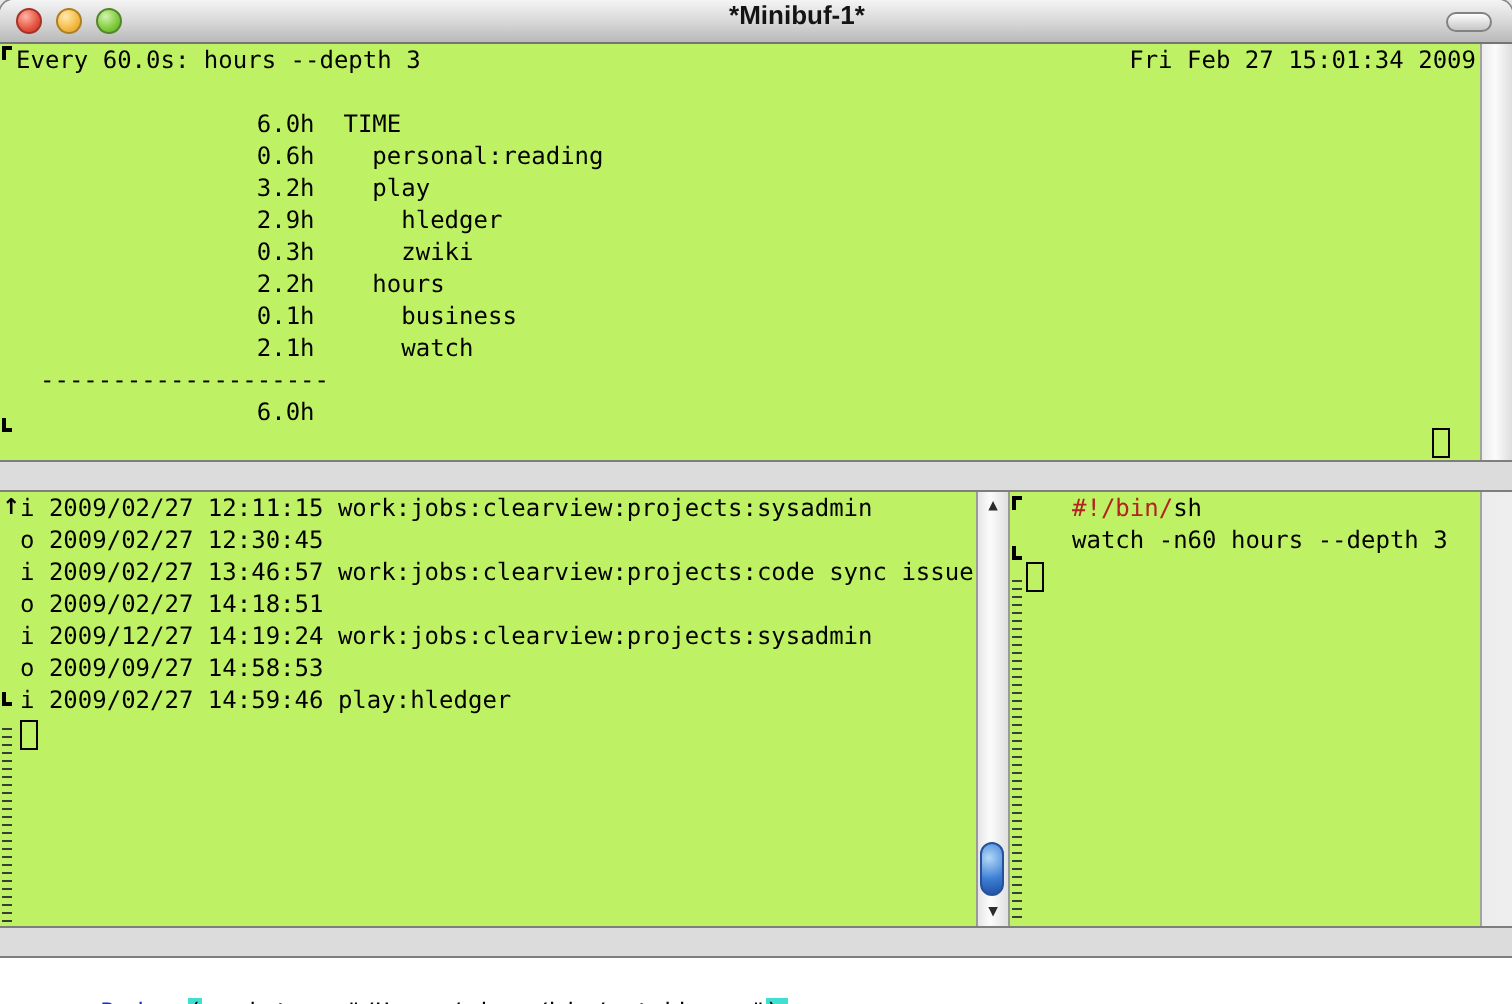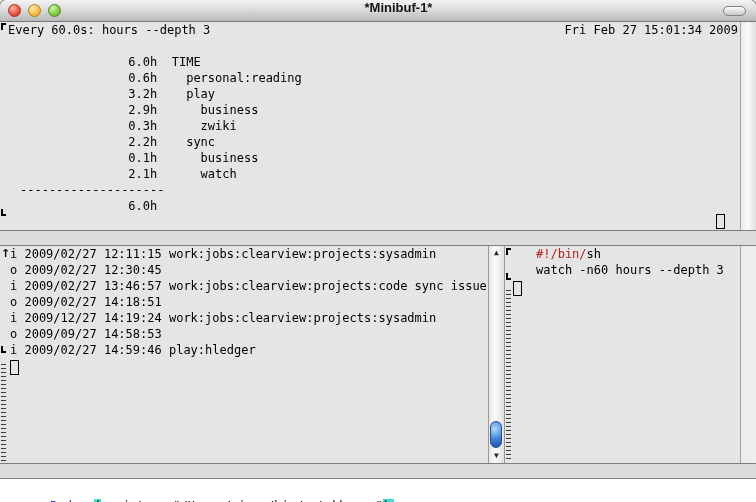--- a/index.html
+++ b/index.html
@@ -11,21 +11,21 @@
             background:linear-gradient(#f4f4f4,#d6d6d6 55%,#b9b9b9);
             border-bottom:1px solid #757575;}
   .title{text-align:center;line-height:21px;font:bold 13px "Liberation Sans",sans-serif;color:#141414;margin-left:41px;}
   .light{position:absolute;top:4px;width:13px;height:13px;border-radius:50%;box-sizing:border-box;}
   .light.red{left:8px;background:radial-gradient(circle at 35% 30%,#ffb3a6,#e4533f 60%,#c03225);border:1px solid #a63127;}
   .light.yellow{left:28px;background:radial-gradient(circle at 35% 30%,#ffe9b0,#f4b942 60%,#dd9c2a);border:1px solid #ad7f23;}
   .light.green{left:48px;background:radial-gradient(circle at 35% 30%,#d2f3ae,#7ecb3a 60%,#5da72a);border:1px solid #53862a;}
   .oval{position:absolute;right:10px;top:6px;width:23px;height:10px;border-radius:6px;
         background:linear-gradient(#fdfdfd,#c6c6c6);border:1px solid #828282;box-sizing:border-box;}
   
-  .content{position:absolute;top:22px;left:0;width:756px;height:480px;background:#e5e5e5;}
+  .content{position:absolute;top:22px;left:0;width:756px;height:480px;background:#bef264;}
   .mline{font-size:12px;line-height:16px;height:16px;white-space:pre;color:#000;}
   
   .topwin{position:absolute;top:0;left:0;width:740px;height:208px;overflow:hidden;}
   .topwin .watchrow{display:flex;justify-content:space-between;padding:0 2px 0 8px;}
   .topwin .tree{padding-left:20px;}
   .track{position:absolute;width:16px;background:linear-gradient(to right,#ececec,#fbfbfb 45%,#dedede);
          border-left:1px solid #a3a3a3;box-sizing:border-box;}
   .track.top{left:740px;top:0;height:208px;}
   .track.rightwin{left:740px;top:224px;height:217px;}
   
@@ -84,23 +84,23 @@
     <div class="topwin">
       <div class="mline watchrow">
         <span>Every 60.0s: hours --depth 3</span>
         <span>Fri Feb 27 15:01:34 2009</span>
       </div>
       <div class="mline"></div>
       <div class="tree">
         <div class="mline">               6.0h  TIME</div>
         <div class="mline">               0.6h    personal:reading</div>
         <div class="mline">               3.2h    play</div>
-        <div class="mline">               2.9h      business</div>
+        <div class="mline">               2.9h      hledger</div>
         <div class="mline">               0.3h      zwiki</div>
-        <div class="mline">               2.2h    sync</div>
+        <div class="mline">               2.2h    hours</div>
         <div class="mline">               0.1h      business</div>
         <div class="mline">               2.1h      watch</div>
         <div class="mline">--------------------</div>
         <div class="mline">               6.0h</div>
       </div>
       <span class="angle tl" style="left:1px;top:1px;"></span>
       <span class="angle bl" style="left:1px;top:187px;"></span>
       <span class="hcursor" style="left:716px;top:192px;"></span>
     </div>
     <div class="track top"></div>

